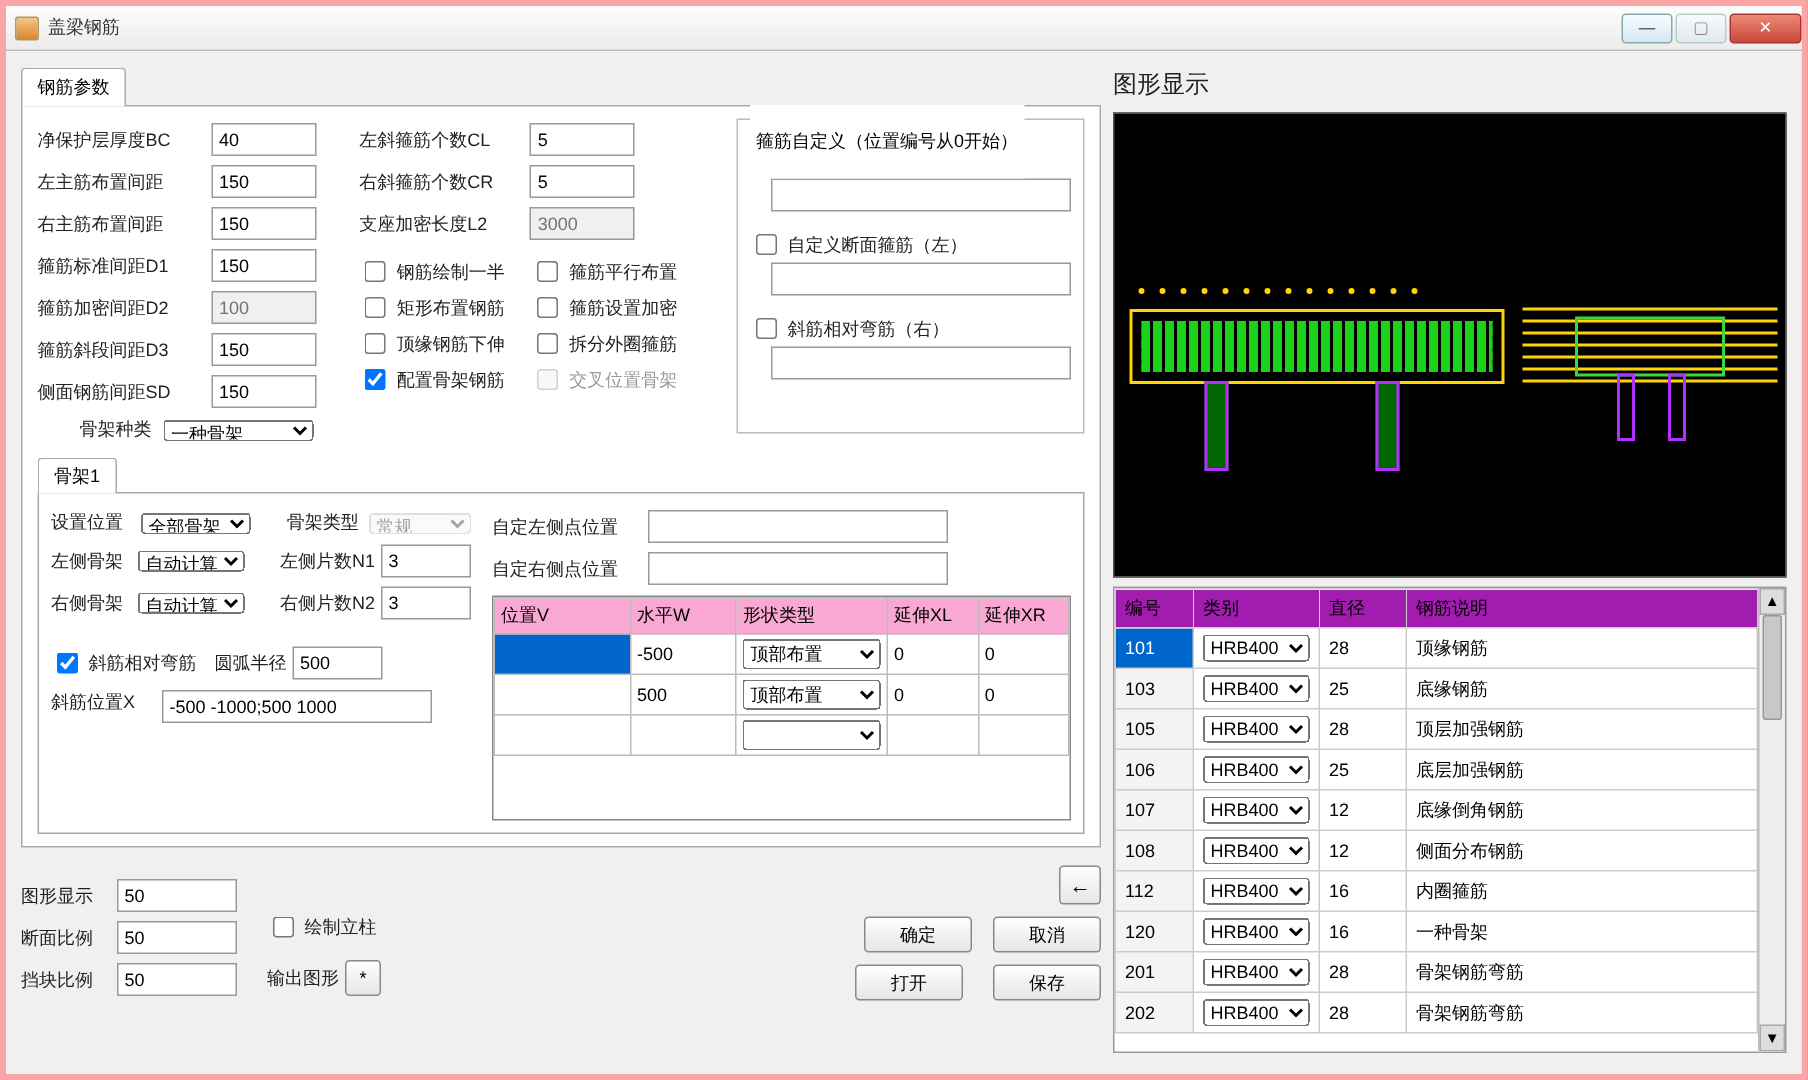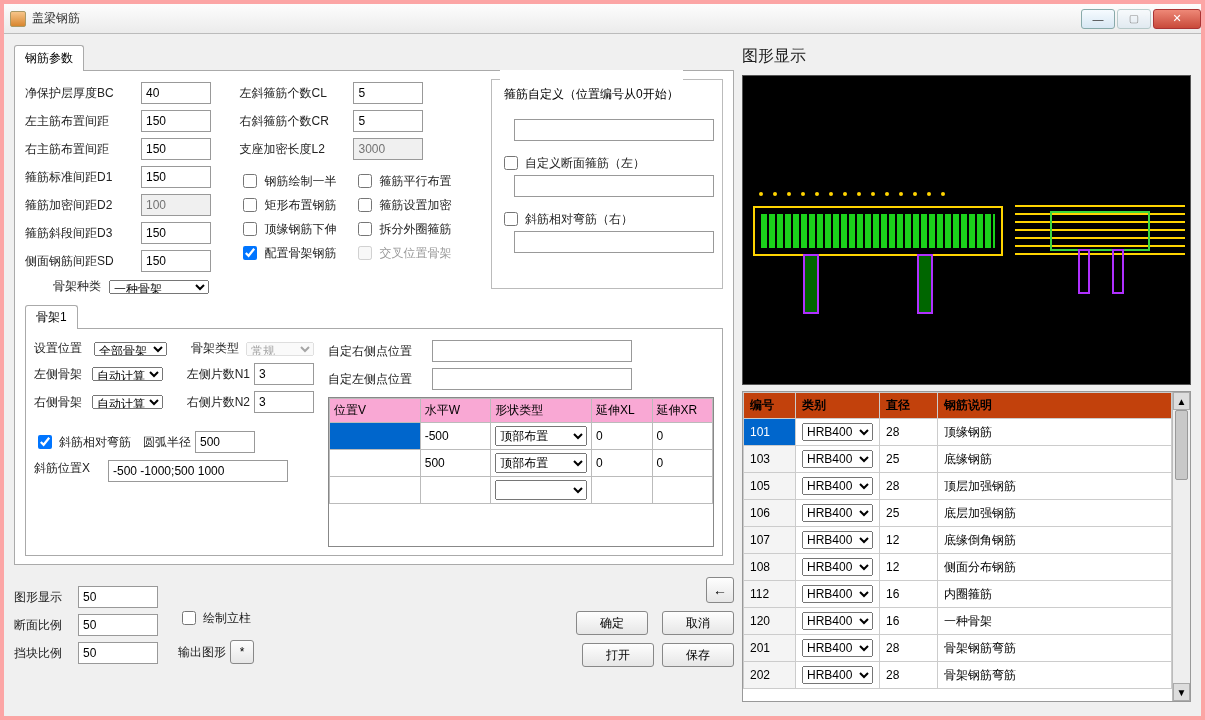--- a/index.html
+++ b/index.html
@@ -52,21 +52,21 @@
   .d2lines span:nth-child(1){top:4px} .d2lines span:nth-child(2){top:12px} .d2lines span:nth-child(3){top:20px} .d2lines span:nth-child(4){top:28px} .d2lines span:nth-child(5){top:36px} .d2lines span:nth-child(6){top:44px} .d2lines span:nth-child(7){top:52px}
   .d2legs { position:absolute; left:58px; top:48px; width:46px; height:45px; }
   .d2leg { position:absolute; top:0; width:12px; height:45px; border:2px solid #b030ff; }
   .d2leg.a{left:0}.d2leg.b{right:0}
   .dots { position:absolute; left:16px; top:116px; right:180px; height:8px; display:flex; gap:10px; }
   .dots i { width:4px;height:4px;border-radius:50%;background:#ffd400;display:block;}
   .rgrid-wrap { flex:1; display:flex; border:1px solid #999; background:#fff; overflow:hidden; }
   .rgrid { flex:1; overflow:auto; }
   .rgrid table { border-collapse:collapse; width:100%; }
   .rgrid th, .rgrid td { border:1px solid #ccc; font-size:12px; padding:4px 6px; text-align:left; height:24px; }
-  .rgrid th { background:#c2410c; font-weight:bold; position:sticky; top:0;margin-top:12px; }
+  .rgrid th { background:#a21caf; font-weight:normal; position:sticky; top:0;margin-top:12px; }
   .rgrid td.rowhead { background:#f4f4f4; }
   .rgrid td.rowhead.sel { background:#0066cc; color:#fff; }
   .rgrid select { width:100%; font-size:12px; }
   .vscroll { width:18px; background:#eee; border-left:1px solid #bbb; position:relative; }
   .vscroll .arrow { height:18px; background:#ddd; border:1px solid #aaa; display:flex; align-items:center; justify-content:center; font-size:10px;}
   .vscroll .track { position:absolute; top:18px; bottom:18px; left:0; right:0;}
   .vscroll .thumb { position:absolute; left:2px; right:2px; top:0; height:70px; background:#c8c8c8; border:1px solid #999; border-radius:2px;}
   .vscroll .arrow.bottom { position:absolute; bottom:0; left:0; right:0;}
   .arrow-left-btn { width:28px; height:26px; border:1px solid #888; border-radius:3px; background:linear-gradient(#fefefe,#e6e6e6); display:flex; align-items:center; justify-content:center; font-size:14px;}
   .params-grid { display:flex; gap:20px; }
@@ -233,25 +233,25 @@
                     <input class="inp" style="width: 60px;" value="500">
                   </div>
                   <div class="row" style="align-items:flex-start">
                     <span class="lbl" style="width:70px">斜筋位置X</span>
                     <input class="inp" style="width: 180px;" value="-500 -1000;500 1000">
                   </div>
                 </div>
 
                 <div class="col" style="flex:1;">
                   <div class="row">
+                    <span class="lbl" style="width:100px">自定左侧点位置</span>
+                    <input class="inp" style="width: 200px;">
+                  </div>
+                  <div class="row">
                     <span class="lbl" style="width:100px">自定右侧点位置</span>
-                    <input class="inp" style="width: 200px;">
-                  </div>
-                  <div class="row">
-                    <span class="lbl" style="width:100px">自定左侧点位置</span>
                     <input class="inp" style="width: 200px;">
                   </div>
 
                   <div class="grid" style="margin-top:4px; height:150px;">
                     <table>
                       <tbody>
                           <tr>
                         <th style="width:90px">位置V</th>
                         <th style="width:70px">水平W</th>
                         <th style="width:100px">形状类型</th>
@@ -314,21 +314,21 @@
               <button class="btn small">*</button>
             </div>
         </div>
         <div style="flex:1"></div>
         <div class="col" style="align-items:flex-end; gap:4px;">
           <div class="arrow-left-btn">←</div>
           <div style="display:flex; gap:14px; margin-top:4px;">
             <button class="btn">确定</button>
             <button class="btn">取消</button>
           </div>
-          <div style="display:flex; gap:8px; margin-top:4px;">
+          <div style="display:flex; gap:20px; margin-top:4px;">
             <button class="btn">打开</button>
             <button class="btn">保存</button>
           </div>
         </div>
       </div>
     </div>
 
     <div class="right">
       <div class="rlabel">图形显示</div>
       <div class="viewer">

